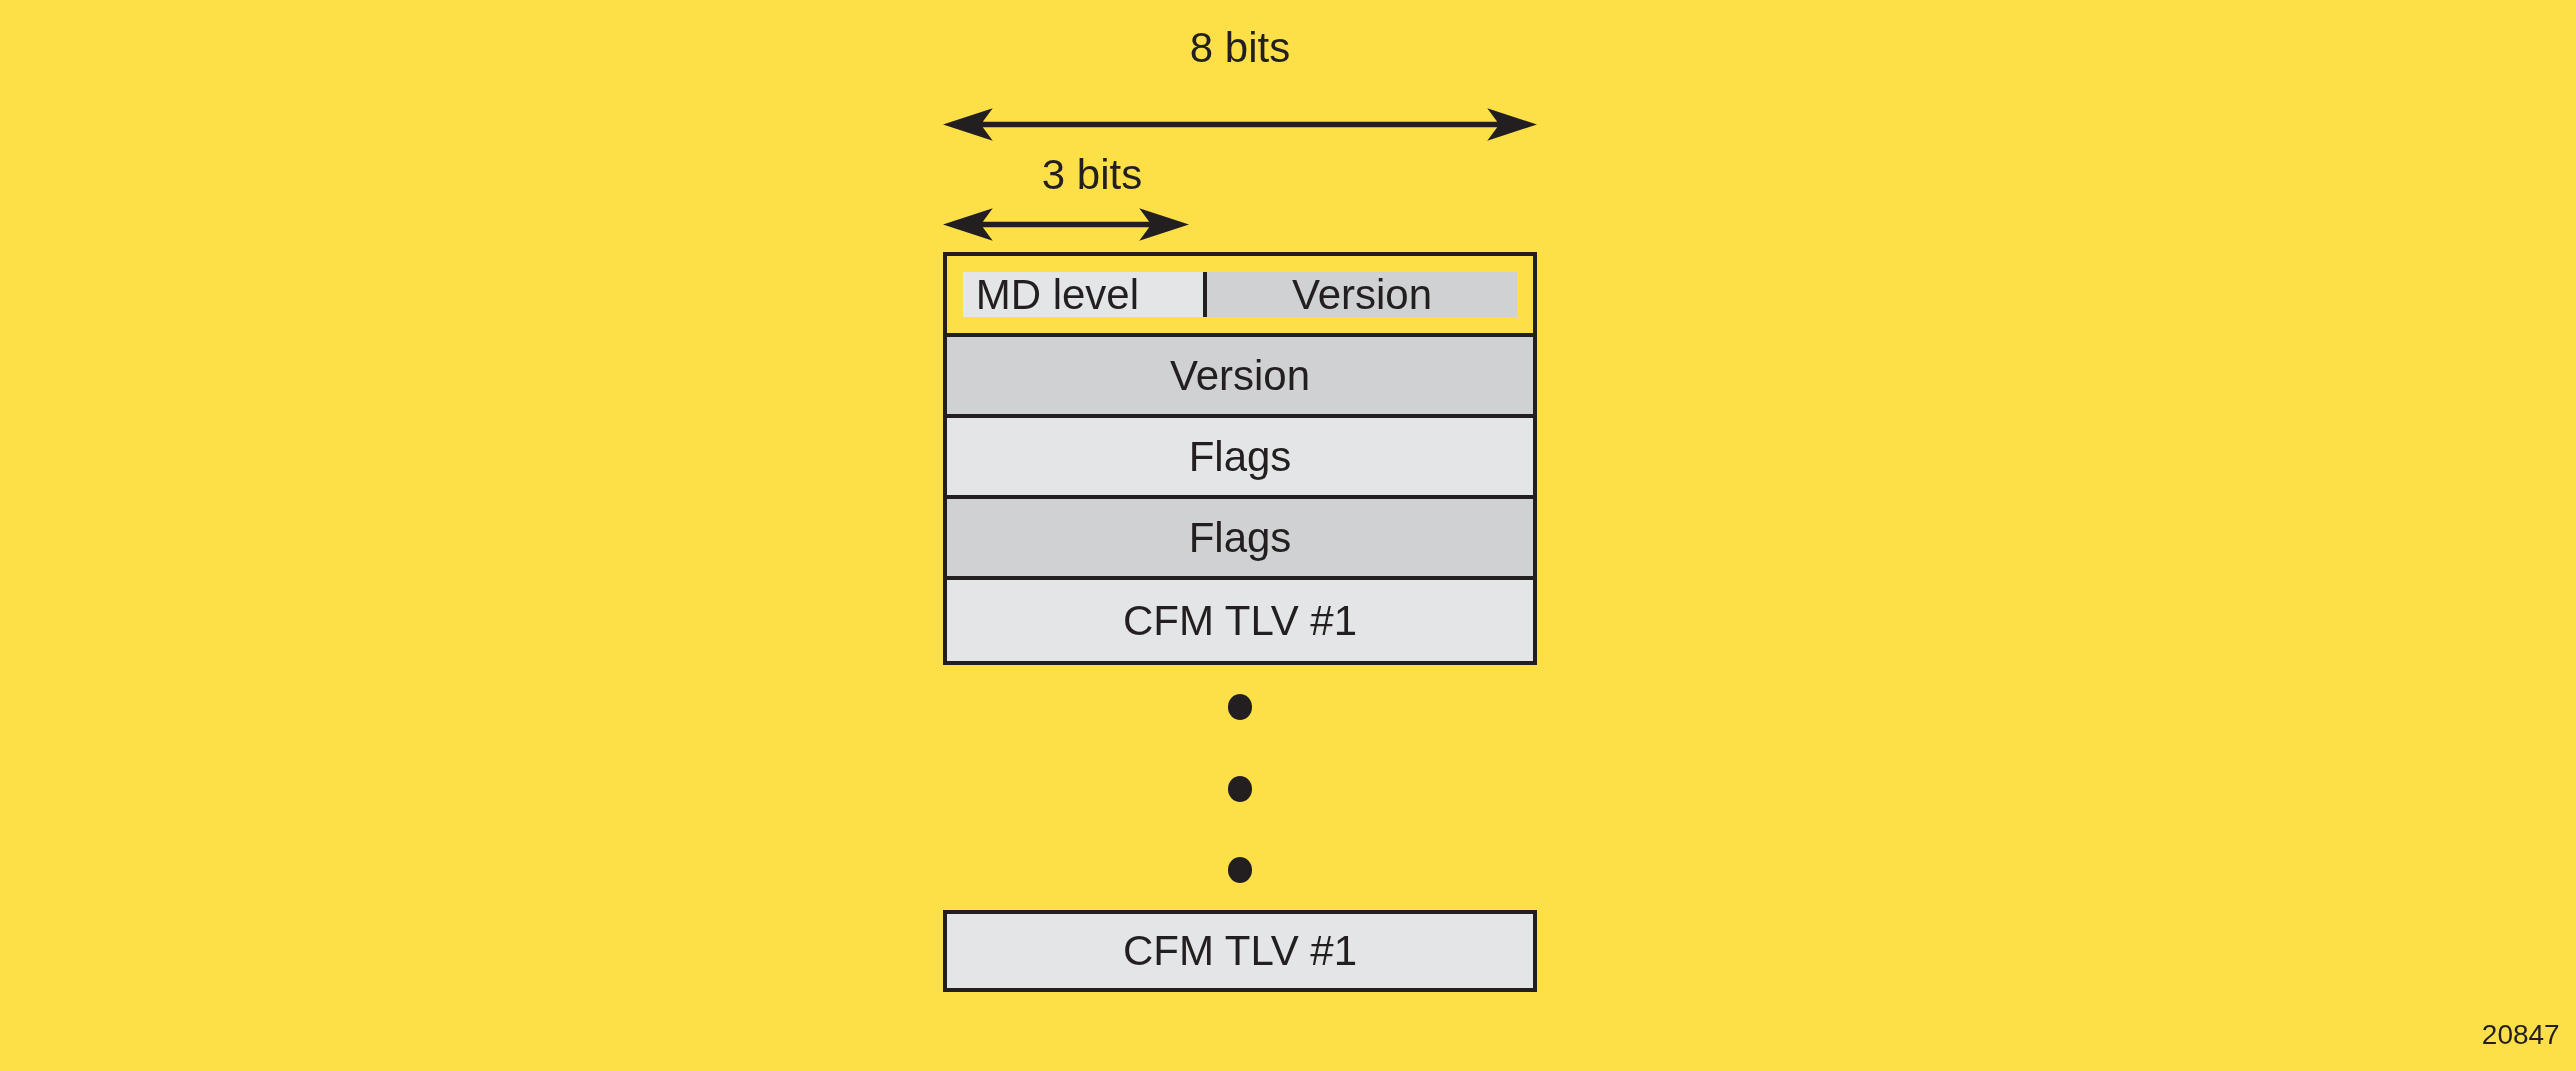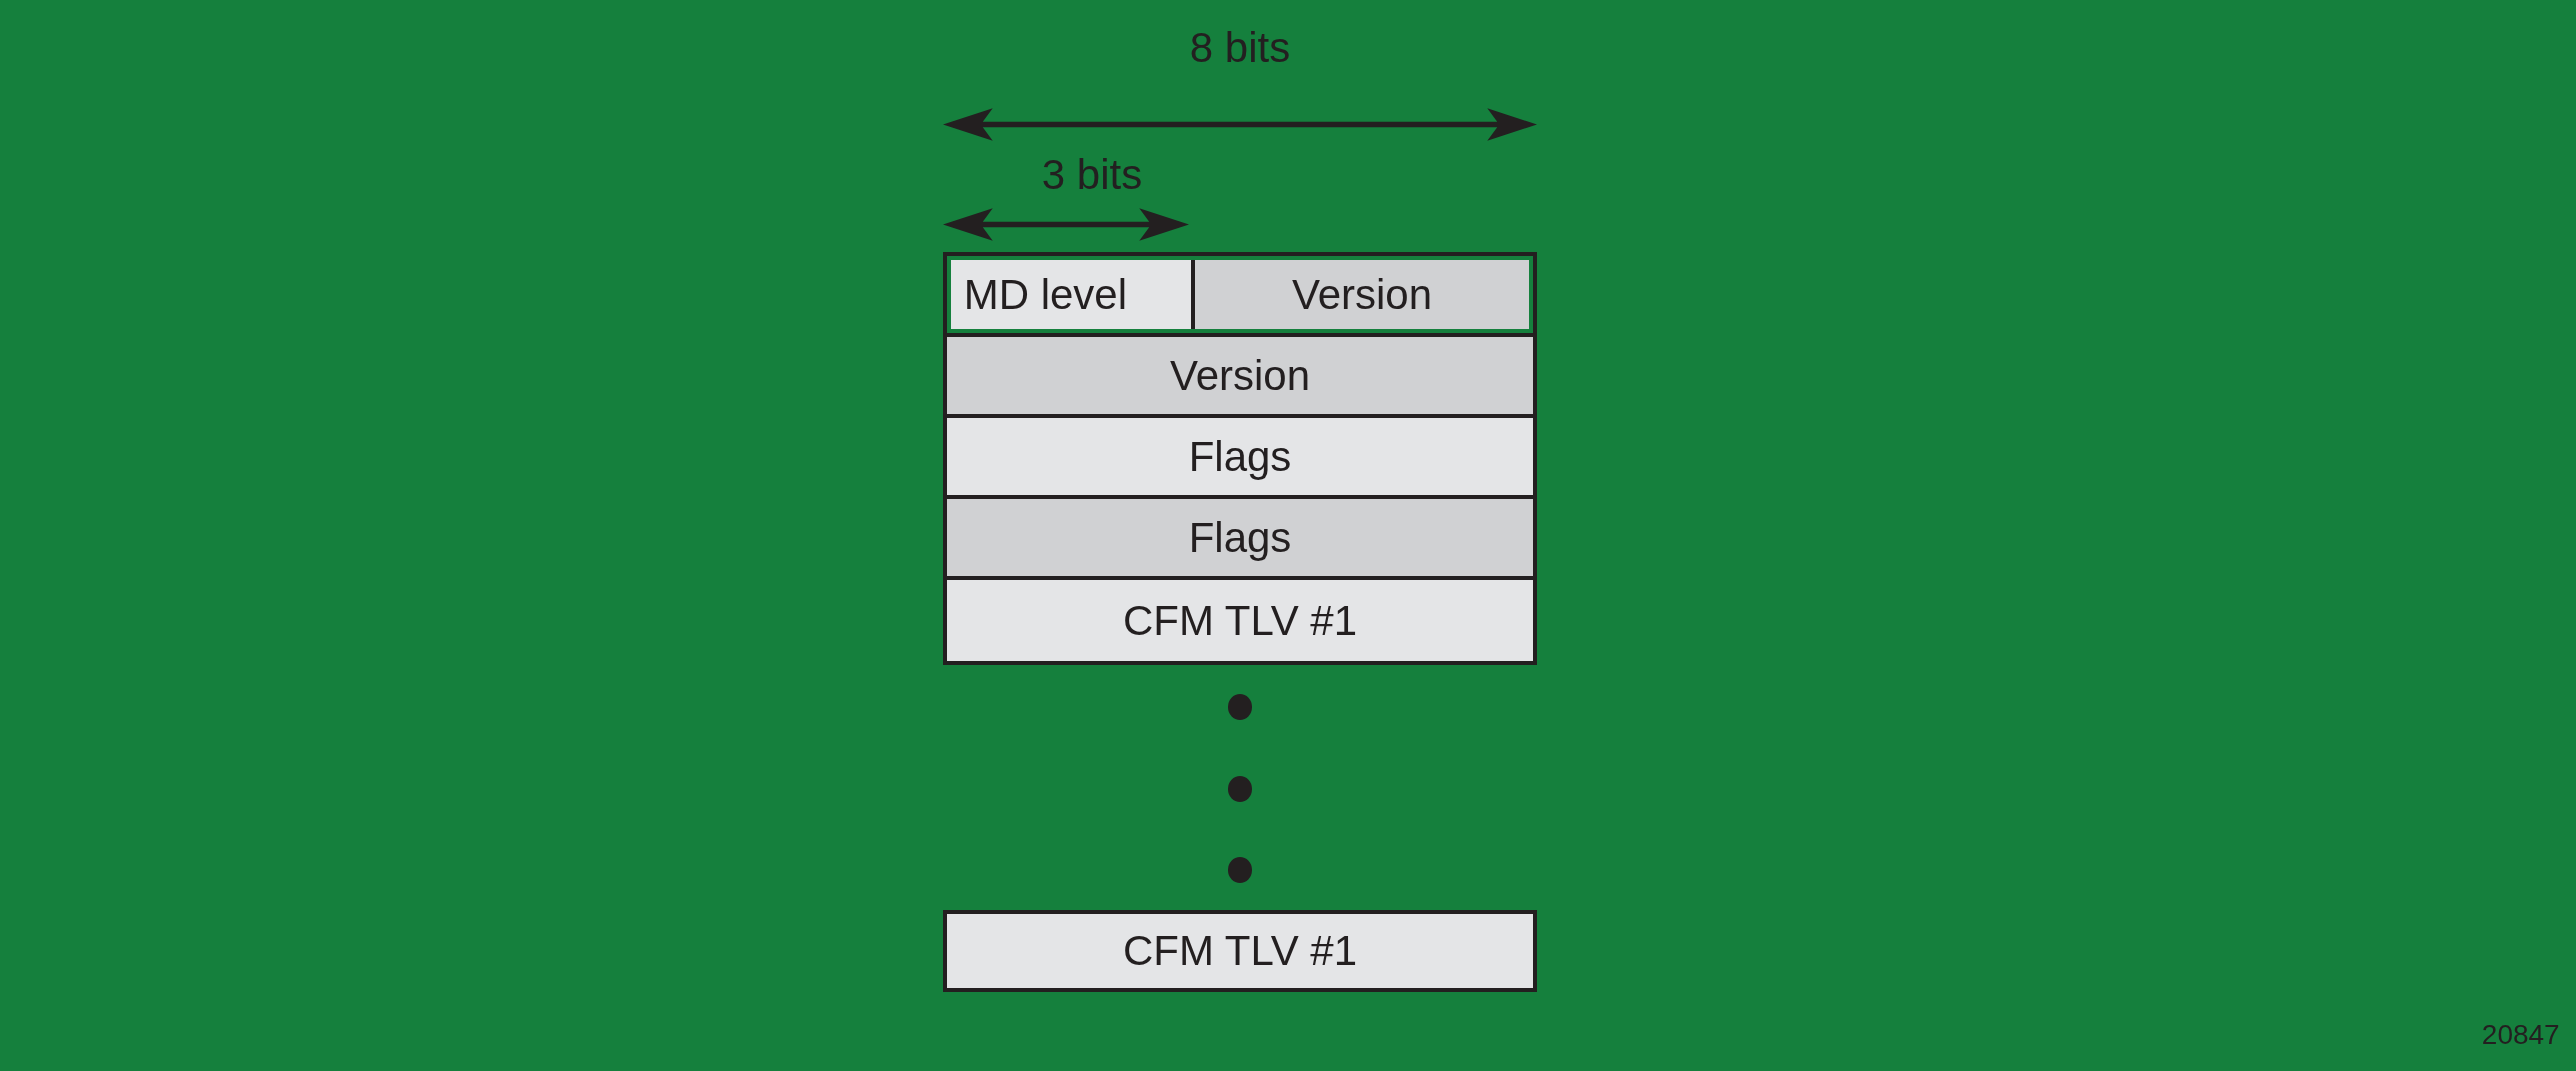--- a/index.html
+++ b/index.html
@@ -10,21 +10,21 @@
   }
   body {
     font-family: "Liberation Sans", "DejaVu Sans", sans-serif;
     color: #231f20;
   }
 
   #canvas {
     position: relative;
     width: 2576px;
     height: 1071px;
-    background: #15803d;
+    background: #fde047;
     overflow: hidden;
   }
 
   
   .dim-label {
     position: absolute;
     font-size: 42px;
     line-height: 1;
     color: #231f20;
     white-space: nowrap;
@@ -56,21 +56,21 @@
     align-items: center;
     justify-content: center;
   }
   .field-row:last-child {
     border-bottom: none;
   }
   .field-row.fill-light { background: #e4e5e7; }
   .field-row.fill-dark  { background: #d0d1d3; }
 
   .field-row.split {
-    padding: 4px;
+    padding: 16px;
     justify-content: flex-start;
   }
   .split-cell {
     height: 100%;
     box-sizing: border-box;
     display: flex;
     align-items: center;
   }
   .split-cell.left {
     width: 244px;

